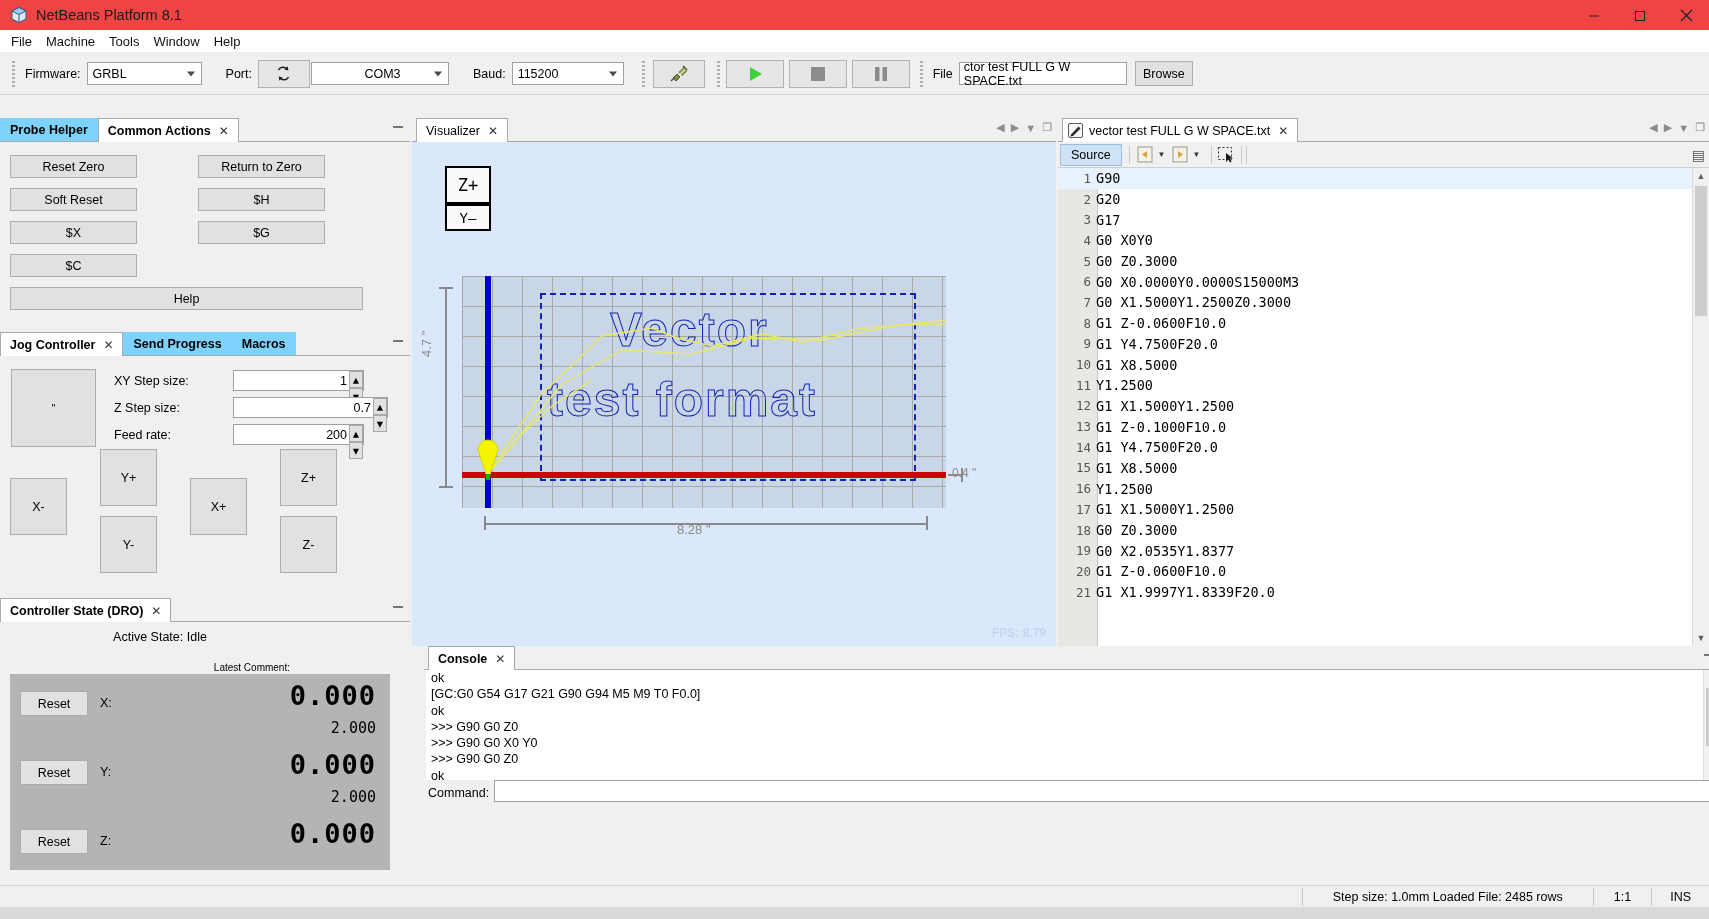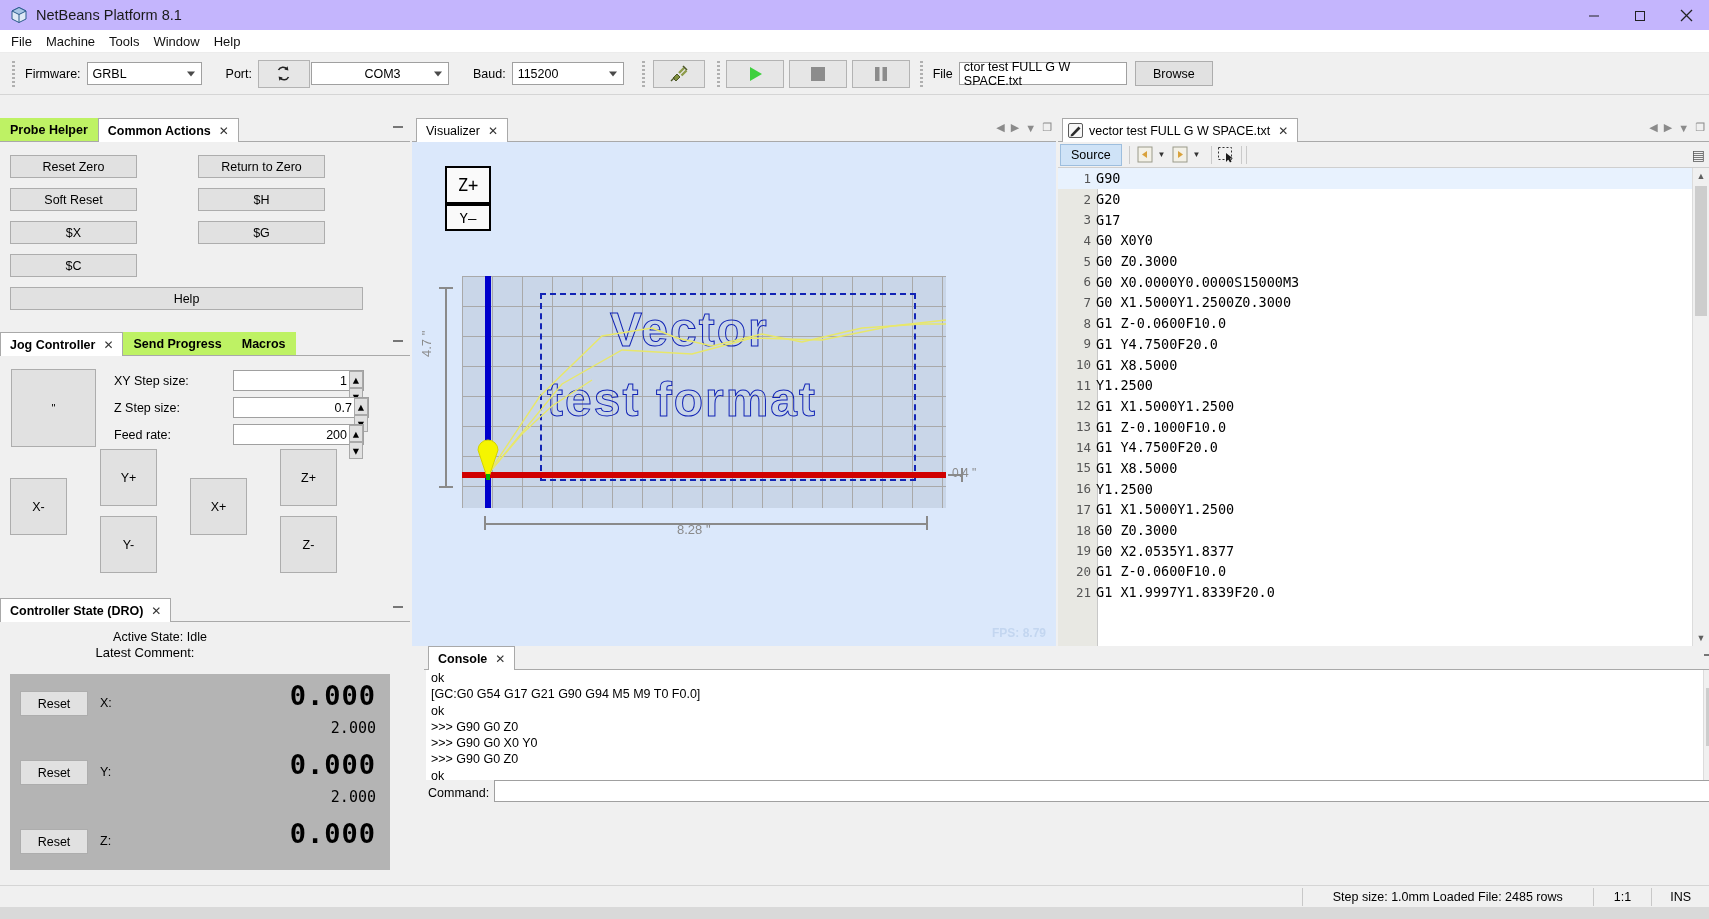--- a/index.html
+++ b/index.html
@@ -7,21 +7,21 @@
   body {
     width:1709px; height:919px;
     font-family:"Liberation Sans", sans-serif;
     font-size:13px;
     color:#000;
     background:#f0f0f0;
     overflow:hidden;
     position:relative;
   }
   
-  #titlebar { height:31px; background:#c4b5fd; display:flex; align-items:center;
+  #titlebar { height:31px; background:#ef4444; display:flex; align-items:center;
               border-bottom:1px solid #ffffff; position:relative; }
   #app-icon { width:18px; height:18px; margin-left:10px; margin-right:8px; position:relative; }
   #app-title { font-size:14.5px; color:#1a1a1a; }
   #winbuttons { position:absolute; right:0; top:0; height:31px; display:flex; }
   .winbtn { width:46px; height:31px; display:flex; align-items:center; justify-content:center;
             font-size:15px; color:#222; }
   
   #menubar { height:22px; background:#ffffff; display:flex; align-items:center;
              padding-left:4px; border-bottom:1px solid #ececec; }
   .menuitem { padding:2px 7px; font-size:13px; color:#111; }
@@ -41,21 +41,21 @@
   .tbbtn.wide { width:52px; }
   .txtfield { height:23px; background:#fff; border:1px solid #a0a0a0; font-size:12.5px;
               display:flex; align-items:center; padding:0 4px; }
   .btn { background:#e1e1e1; border:1px solid #adadad; font-size:12.5px;
          display:flex; align-items:center; justify-content:center; color:#000; }
   
   .panel { position:absolute; background:#f0f0f0; }
   .tabstrip { height:24px; background:#f0f0f0; display:flex; align-items:flex-end;
               border-bottom:1px solid #a9a9a9; position:relative; }
   .tab { height:23px; padding:0 9px; display:flex; align-items:center; font-size:12.5px;
-         font-weight:bold; background:#bef264; border:1px solid transparent;
+         font-weight:bold; background:#7dd3fc; border:1px solid transparent;
          border-bottom:none; color:#000; }
   .tab.active { background:#ffffff; border-color:#a9a9a9; position:relative; z-index:2;
                 margin-bottom:-1px; height:24px; }
   .tab .x { margin-left:8px; font-size:12px; font-weight:normal; color:#333; }
   .minbtn { position:absolute; right:6px; top:4px; font-size:14px; color:#333;
             line-height:10px; }
   .navbtns { position:absolute; right:4px; top:3px; display:flex; align-items:center; gap:6px;
              font-size:11px; color:#8b8b8b; }
   .panel-body { position:absolute; left:0; right:0; background:#f0f0f0; }
   
@@ -211,21 +211,21 @@
     <svg width="18" height="18" viewBox="0 0 18 18">
       <rect x="3" y="2" width="4.5" height="14" fill="#8c8c8c"></rect>
       <rect x="10.5" y="2" width="4.5" height="14" fill="#8c8c8c"></rect>
     </svg>
   </div>
   <div class="grip" style="margin-left:10px;"></div>
   <span class="tb-label">File</span>
   <div class="txtfield" style="width:168px;">
     <span>ctor test FULL G W SPACE.txt</span>
   </div>
-  <div class="btn" style="width:78px;height:25px;margin-left:8px;">
+  <div class="btn" style="width:58px;height:25px;margin-left:8px;">
     <span>Browse</span>
   </div>
 </div>
 
 <div class="panel" style="left:0;top:118px;width:410px;height:222px;">
   <div class="tabstrip">
     <div class="tab">
       <span>Probe Helper</span>
     </div>
     <div class="tab active">
@@ -292,21 +292,21 @@
     <div class="jog-label" style="left:114px;top:45px;">Z Step size:</div>
     <div class="jog-label" style="left:114px;top:72px;">Feed rate:</div>
 
     <div class="spinner" style="left:233px;top:14px;width:131px;">
       <span>1</span>
       <div class="sbox">
           <div>▴</div>
           <div>▾</div>
         </div>
     </div>
-    <div class="spinner" style="left:233px;top:41px;width:136px;">
+    <div class="spinner" style="left:233px;top:41px;width:155px;">
       <span>0.7</span>
       <div class="sbox">
           <div>▴</div>
           <div>▾</div>
         </div>
     </div>
     <div class="spinner" style="left:233px;top:68px;width:131px;">
       <span>200</span>
       <div class="sbox">
           <div>▴</div>
@@ -345,21 +345,21 @@
       <svg width="12" height="10">
           <line x1="1" y1="5" x2="11" y2="5" stroke="#333" stroke-width="1.3"></line>
         </svg>
     </div>
   </div>
   <div class="panel-body" style="top:24px;height:256px;">
     <div style="position:absolute;left:0;top:8px;width:100%;text-align:center;padding-right:90px;font-size:12.5px;">
       <span>Active State:</span>
       <span>Idle</span>
     </div>
-    <div style="position:absolute;left:0;top:23px;width:100%;text-align:center;padding-right:120px;font-size:13px;">
+    <div style="position:absolute;left:0;top:40px;width:100%;text-align:right;padding-right:120px;font-size:10px;">
       <span>Latest Comment:</span>
       <span></span>
     </div>
 
     <div id="dro-area" style="left:10px;top:52px;width:380px;height:196px;">
       <div class="btn dro-reset" style="left:10px;top:17px;">
         <span>Reset</span>
         </div>
       <div class="dro-axis" style="left:90px;top:22px;">X:</div>
       <div class="dro-val" style="top:6px;">0.000</div>

